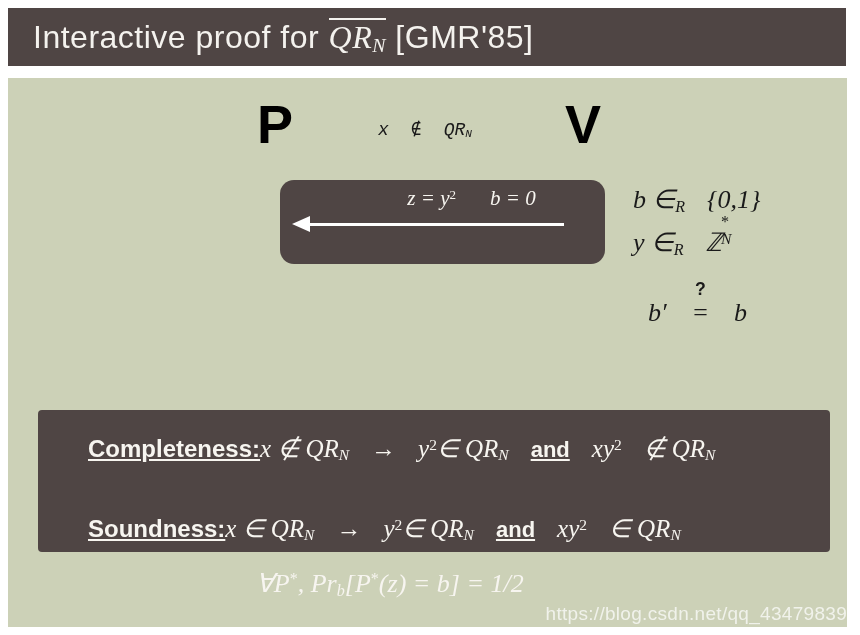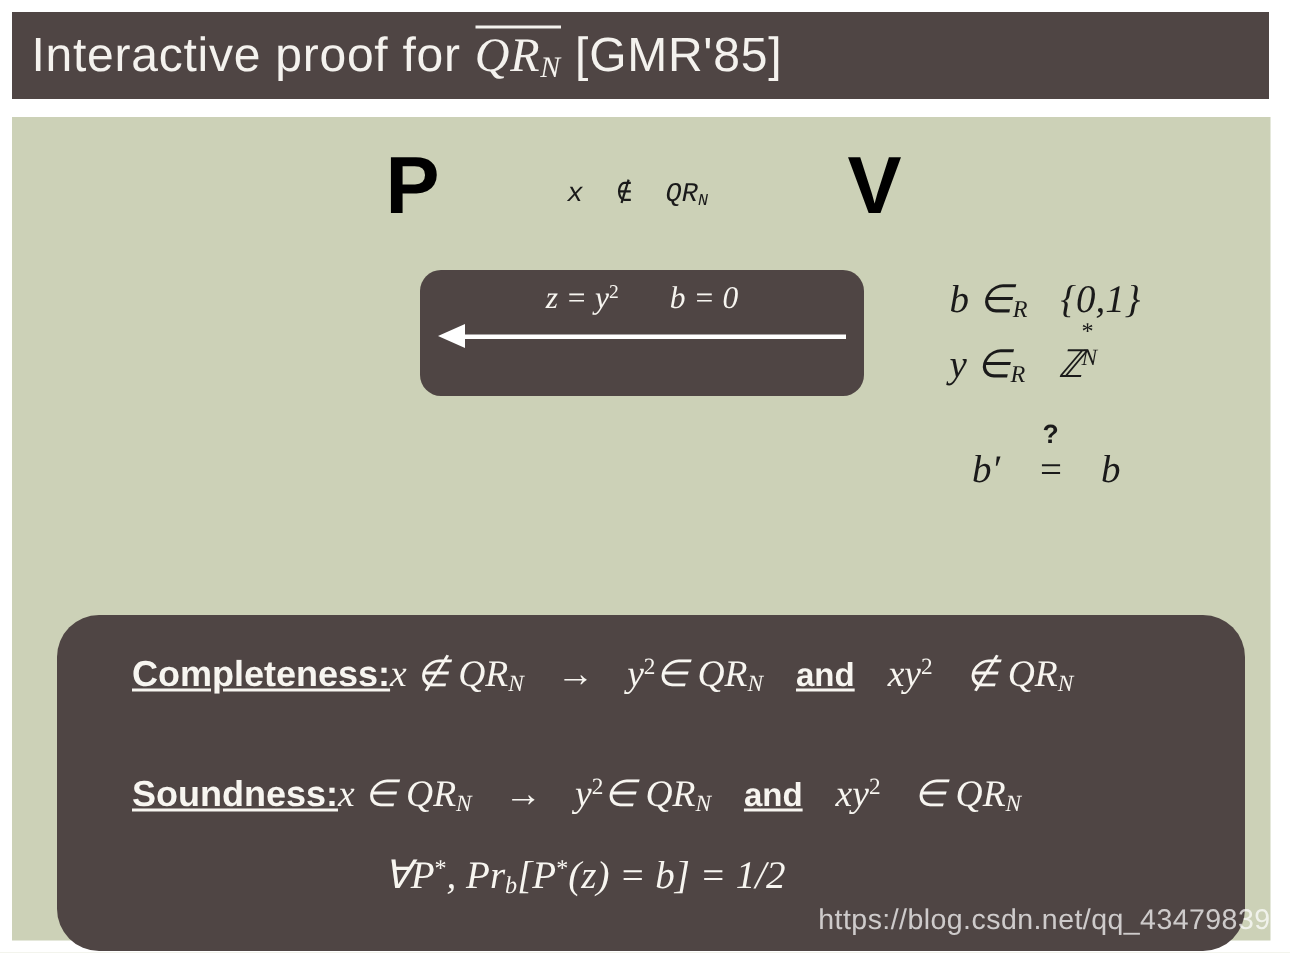--- a/index.html
+++ b/index.html
@@ -24,21 +24,21 @@
     height: 58px;
     background: #4f4544;
     display: flex;
     align-items: center;
   }
   #title-text {
     color: #f4f2ee;
     font-size: 32px;
     font-weight: 400;
     letter-spacing: 0.5px;
-    padding-left: 13px;
+    padding-left: 25px;
     white-space: nowrap;
     font-family: "Liberation Sans", sans-serif;
   }
   .mathser {
     font-family: "Liberation Serif", serif;
     font-style: italic;
   }
   .ovl {
     border-top: 2px solid #f4f2ee;
     padding-top: 1px;
@@ -93,20 +93,21 @@
   .msg-box {
     position: absolute;
     background: #4f4544;
     border-radius: 14px;
   }
   #msg-box-1 {
     left: 272px;
     top: 102px;
     width: 296px;
     height: 84px;
+    padding-left: 29px;
   }
   #msg-box-2 {
     left: 272px;
     top: 212px;
     width: 296px;
     height: 90px;
   }
   .msg-row {
     position: absolute;
     width: 100%;
@@ -211,23 +212,23 @@
     font-size: 0.60em;
     font-style: italic;
   }
 
   
   #properties-panel {
     position: absolute;
     left: 30px;
     top: 332px;
     width: 792px;
-    height: 224px;
+    height: 142px;
     background: #4f4544;
-    border-radius: 28px;
+    border-radius: 4px;
   }
   .prop-line {
     position: absolute;
     color: #f7f5f0;
     white-space: nowrap;
     font-family: "Liberation Serif", serif;
     font-style: italic;
     font-size: 25px;
   }
   #prop-completeness { left: 50px; top: 24px; }

